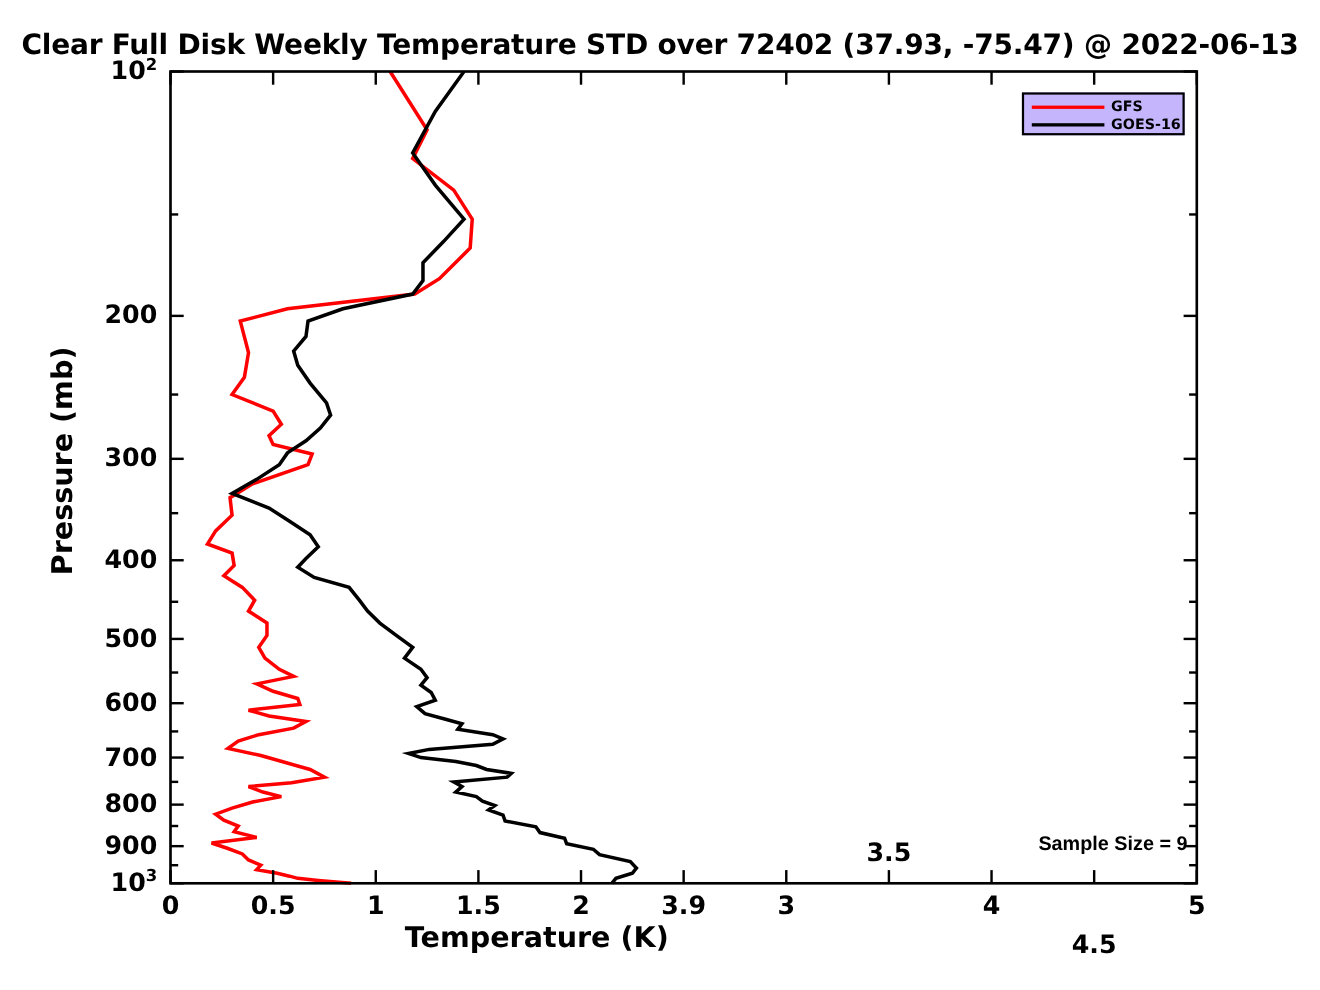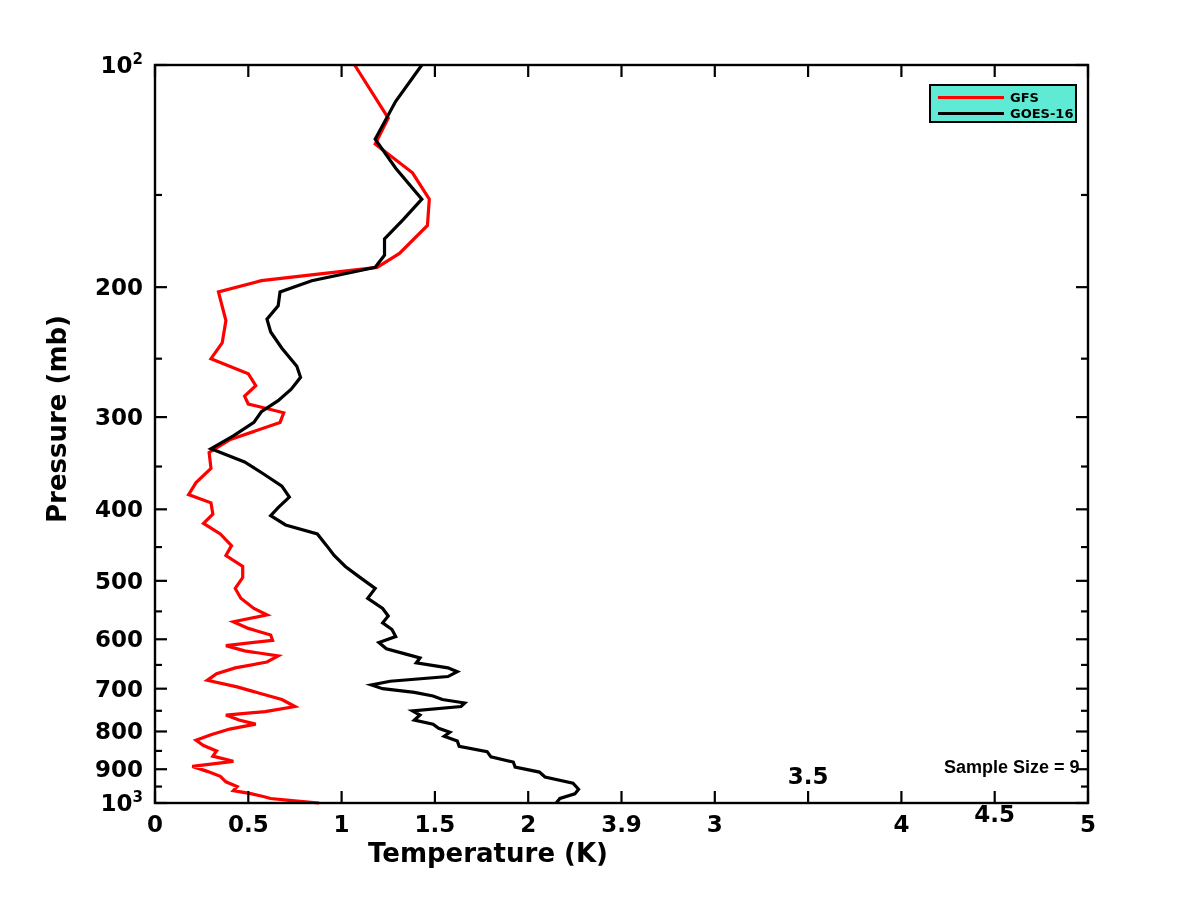--- a/index.html
+++ b/index.html
@@ -87,21 +87,21 @@
     text-align: center;
     transform: translateX(-50%);
   }
   #legend-box {
     position: absolute;
     left: 929px;
     top: 84px;
     width: 148px;
     height: 39px;
     border: 2px solid #000000;
-    background: #5eead4;
+    background: #c4b5fd;
     box-sizing: border-box;
   }
   .legend-row {
     position: absolute;
     left: 0;
     width: 148px;
     height: 17px;
     display: flex;
     align-items: center;
   }
@@ -129,20 +129,21 @@
     font-weight: bold;
     color: #000000;
     white-space: nowrap;
   }
 </style>
 </head>
 <body>
 
 <div id="figure">
 
+  <div id="chart-title" class="axis-label">Clear Full Disk Weekly Temperature STD over 72402 (37.93, -75.47) @ 2022-06-13</div>
 
   <div id="plot-area">
     <svg id="plot-svg" width="933" height="738" viewBox="0 0 933 738">
       <g id="series-group">
           <polyline points="199.66,0.00 233.25,53.05 220.19,79.12 257.51,107.84 274.30,134.20 272.44,160.50 244.45,188.39 222.05,202.33 106.36,215.68 63.44,226.93 70.91,255.61 67.18,277.91 55.98,293.68 93.30,308.71 100.76,320.71 89.57,331.15 93.30,339.03 128.75,347.81 125.02,357.41 74.64,374.80 54.11,387.48 55.98,403.35 41.05,417.60 33.59,429.56 55.98,437.85 57.85,449.09 48.52,458.43 65.31,468.99 76.51,480.64 70.91,490.51 87.70,501.42 87.70,512.62 80.24,523.44 85.84,533.30 98.90,543.46 111.96,549.87 78.37,556.71 93.30,563.41 115.69,569.97 117.56,575.34 70.91,580.62 89.57,585.82 123.16,590.93 111.96,596.96 80.24,602.88 61.58,608.69 52.25,615.33 82.10,621.85 104.50,628.23 126.89,634.49 139.95,641.49 110.09,646.65 70.91,650.04 83.97,655.06 100.76,659.19 74.64,664.07 55.98,669.67 41.05,675.18 48.52,680.59 61.58,685.91 57.85,691.15 78.37,696.30 37.32,701.37 52.25,706.36 65.31,711.28 70.91,716.80 82.10,721.56 78.37,725.58 97.03,728.90 108.23,731.52 115.69,733.48 134.35,735.43 164.21,738.00" fill="none" stroke="#FF0000" stroke-width="3.2" stroke-linejoin="miter" stroke-linecap="butt"></polyline>
           <polyline points="266.84,0.00 240.71,36.32 220.19,74.07 240.71,103.23 266.84,134.20 248.18,154.62 229.52,173.82 229.52,190.17 220.19,202.33 156.74,215.68 125.02,226.93 123.16,240.84 111.96,254.16 115.69,266.96 126.89,283.26 141.82,301.28 145.55,312.36 136.22,324.23 123.16,335.68 106.36,346.73 98.90,357.41 78.37,370.79 55.98,383.63 89.57,396.91 108.23,408.77 126.89,421.06 134.35,432.07 123.16,442.71 115.69,450.67 130.62,459.96 162.34,468.99 171.67,480.64 179.14,490.51 190.33,501.42 205.26,512.62 220.19,523.44 212.72,533.30 227.65,543.46 233.25,551.02 227.65,557.84 236.98,564.51 240.71,571.59 223.92,577.46 231.38,583.75 250.04,588.89 264.97,592.95 261.24,597.95 292.96,602.88 302.29,606.76 292.96,611.55 235.12,616.27 216.46,620.00 227.65,623.68 259.37,627.32 278.03,630.93 287.36,634.49 309.76,638.01 306.02,641.49 257.51,645.80 264.97,650.04 259.37,655.06 278.03,659.19 283.63,663.26 294.83,667.28 289.23,671.25 302.29,675.95 304.16,681.35 332.15,686.66 335.88,691.89 358.27,697.03 360.14,702.09 384.40,707.07 389.99,711.97 417.98,718.17 423.58,724.25 419.85,728.90 404.92,733.48 401.19,738.00" fill="none" stroke="#000000" stroke-width="3.2" stroke-linejoin="miter" stroke-linecap="butt"></polyline>
         </g>
       <g id="frame-group">
           <rect x="0" y="0" width="933" height="738" fill="none" stroke="#000000" stroke-width="2.4"></rect>
         </g>
@@ -226,21 +227,21 @@
   <div id="xtick-labels">
       <div class="tick-label xtick-label" style="left: 155px; top: 811px;">0</div>
       <div class="tick-label xtick-label" style="left: 248.3px; top: 811px;">0.5</div>
       <div class="tick-label xtick-label" style="left: 341.6px; top: 811px;">1</div>
       <div class="tick-label xtick-label" style="left: 434.9px; top: 811px;">1.5</div>
       <div class="tick-label xtick-label" style="left: 528.2px; top: 811px;">2</div>
       <div class="tick-label xtick-label" style="left: 621.5px; top: 811px;">3.9</div>
       <div class="tick-label xtick-label" style="left: 714.8px; top: 811px;">3</div>
       <div class="tick-label xtick-label" style="left: 808.1px; top: 763px;">3.5</div>
       <div class="tick-label xtick-label" style="left: 901.4px; top: 811px;">4</div>
-      <div class="tick-label xtick-label" style="left: 994.7px; top: 801px;">4.5</div>
+      <div class="tick-label xtick-label" style="left: 994.7px; top: 846px;">4.5</div>
       <div class="tick-label xtick-label" style="left: 1088px; top: 811px;">5</div>
     </div>
 
   <div id="xaxis-title" class="axis-label">Temperature (K)</div>
   <div id="yaxis-title" class="axis-label">Pressure (mb)</div>
 
   <div id="legend-box">
     <div class="legend-row" style="top:3px;">
       <span class="legend-swatch" style="border-top-color:#FF0000;"></span>
       <span class="legend-text">GFS</span>

